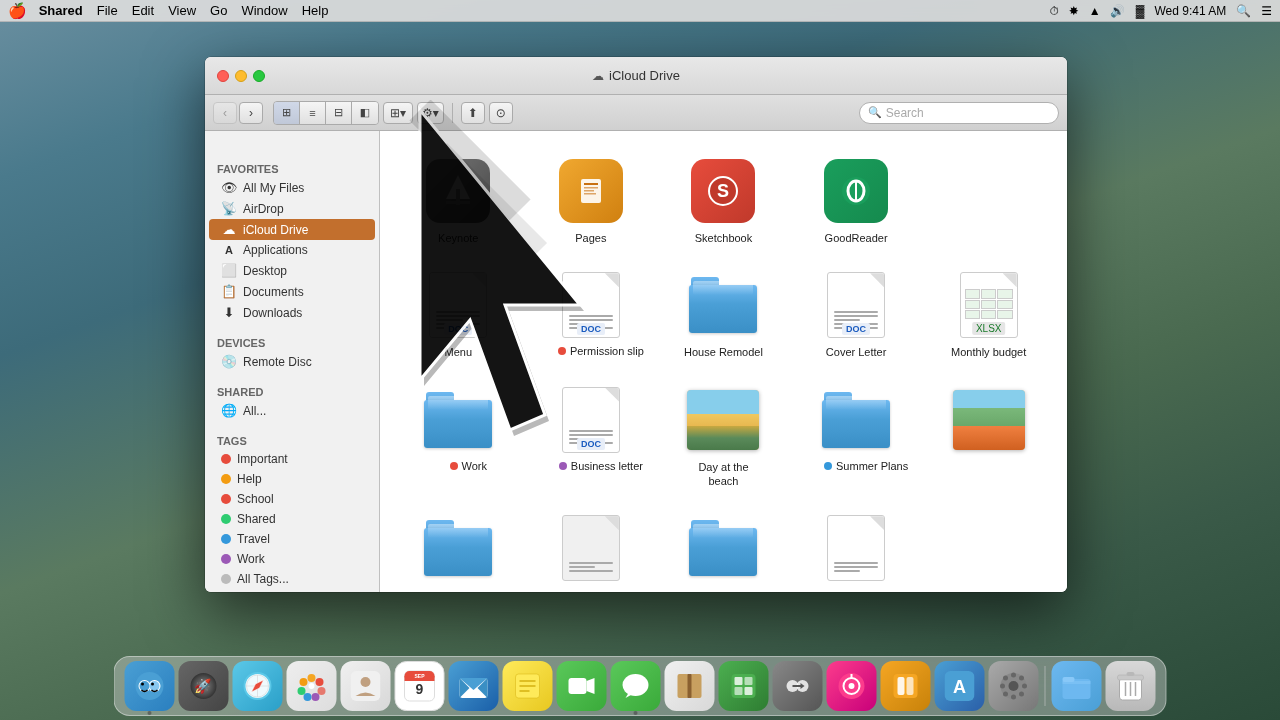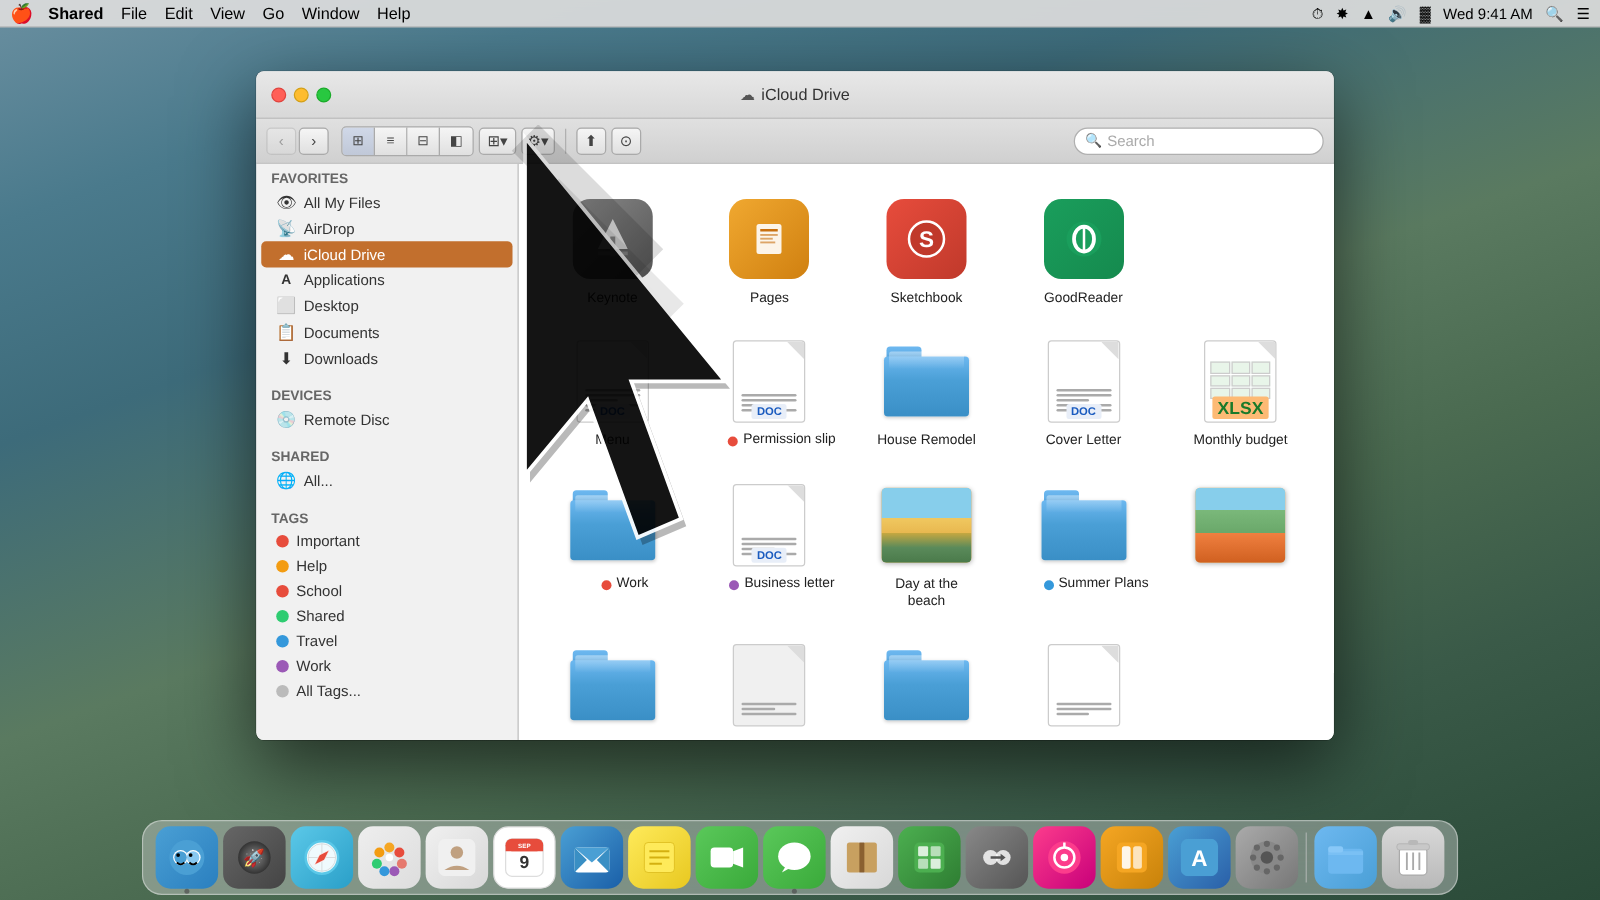--- a/index.html
+++ b/index.html
@@ -192,26 +192,26 @@
 
     
     .content-area {
       display: flex;
       flex: 1;
       overflow: hidden;
     }
 
     
     .sidebar {
-      width: 210px;
+      width: 175px;
       background: rgba(240,240,240,0.95);
       border-right: 1px solid #c0c0c0;
       overflow-y: auto;
       flex-shrink: 0;
-      padding: 0 0;
+      padding: 26px 0;
     }
     .sidebar-section-header {
       font-size: 11px;
       font-weight: 700;
       color: #666;
       text-transform: uppercase;
       padding: 6px 12px 2px;
     }
     .sidebar-item {
       display: flex;
@@ -266,21 +266,21 @@
     .file-label {
       font-size: 11px;
       color: #222;
       text-align: center;
       line-height: 1.3;
       max-width: 80px;
       word-break: break-word;
     }
     .file-label-with-dot {
       display: flex;
-      align-items: flex-end;
+      align-items: center;
       gap: 4px;
       font-size: 11px;
       color: #222;
       padding-left: 20px;
     }
     .label-dot {
       width: 8px;
       height: 8px;
       border-radius: 50%;
       flex-shrink: 0;
@@ -425,24 +425,24 @@
       width: 14px;
       height: 14px;
       background: #ddd;
       clip-path: polygon(0 0, 100% 100%, 100% 0);
     }
     .xlsx-badge {
       position: absolute;
       bottom: 2px;
       left: 50%;
       transform: translateX(-50%);
-      font-size: 14px;
-      font-weight: 700;
+      font-size: 10px;
+      font-weight: 400;
       color: #1a7a2a;
-      background: #fdba74;
+      background: #e5e5e5;
       padding: 1px 4px;
       border-radius: 2px;
     }
     .xlsx-grid {
       position: absolute;
       top: 16px;
       left: 4px;
       right: 4px;
       bottom: 18px;
       display: grid;

